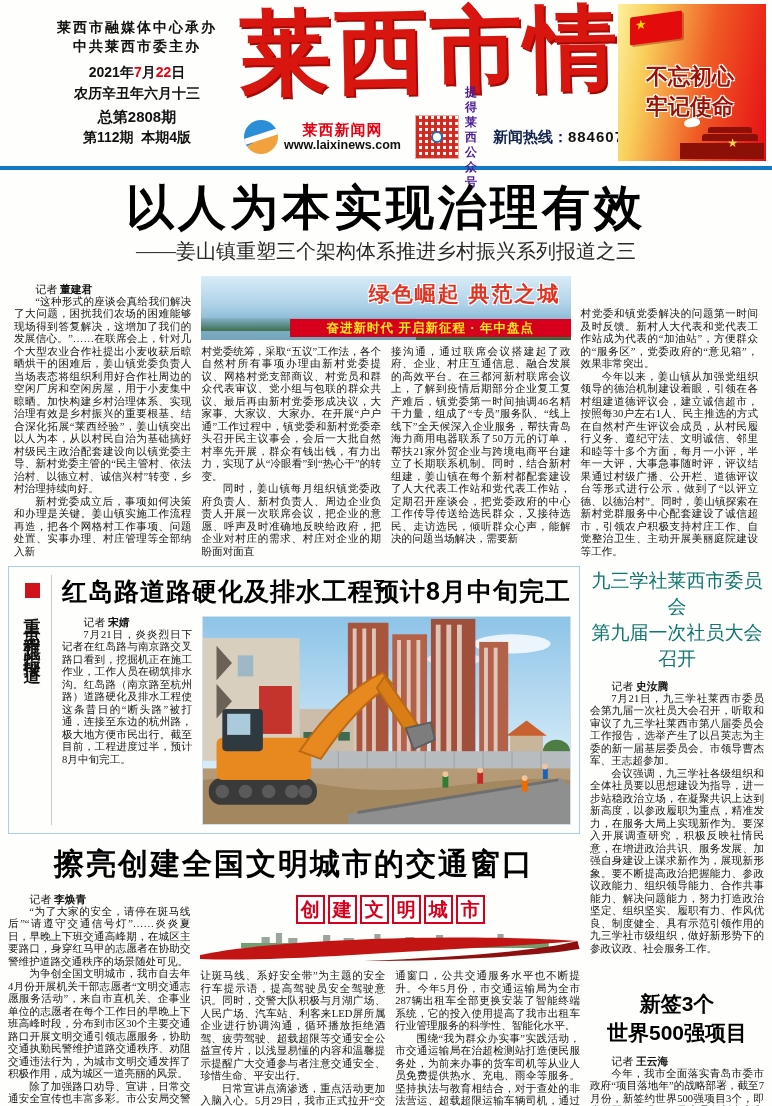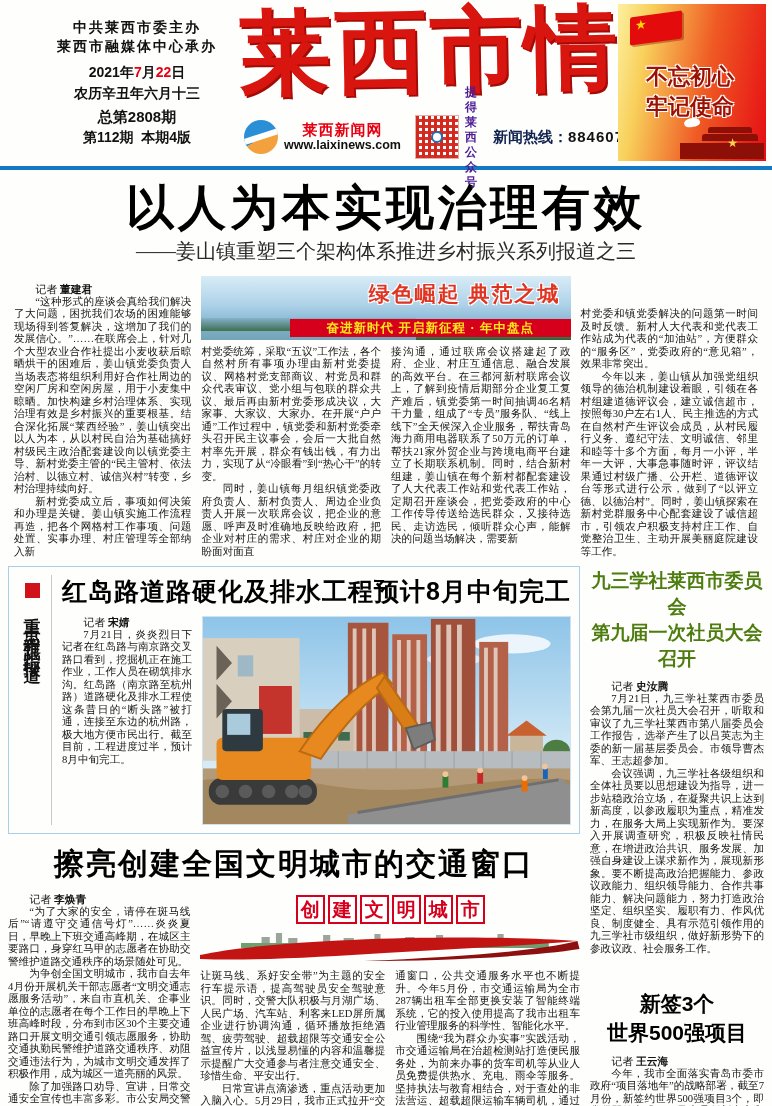--- a/index.html
+++ b/index.html
@@ -90,22 +90,22 @@
   .v-text{writing-mode:vertical-rl;font-family:"Liberation Sans",sans-serif;font-weight:900;
     font-size:17px;letter-spacing:7px;color:#111;}
   .key-content{flex:1;display:flex;flex-direction:column;min-width:0;}
   .key-head{font-family:"Liberation Sans",sans-serif;font-weight:900;font-size:25px;
     letter-spacing:1px;text-align:center;margin:0 0 8px;color:#000;}
   .key-row{display:flex;gap:10px;flex:1;overflow:hidden;}
   .key-text{width:130px;flex:none;}
   .key-photo{flex:1;border:1px solid #cfe2ef;}
   .key-photo svg{display:block;width:100%;height:100%;}
   
-  .rc-head{font-family:"Liberation Sans",sans-serif;font-weight:700;font-size:19px;
-    line-height:26px;text-align:center;color:#4d7c0f;margin:0 0 8px;}
+  .rc-head{font-family:"Liberation Sans",sans-serif;font-weight:400;font-size:19px;
+    line-height:26px;text-align:center;color:#0f766e;margin:0 0 8px;}
   .rc-head2{font-family:"Liberation Sans",sans-serif;font-weight:900;font-size:21px;
     line-height:29px;text-align:center;color:#000;margin:34px 0 8px;}
   
   .civ{margin-top:10px;}
   .civ-head{font-family:"Liberation Sans",sans-serif;font-weight:900;font-size:30px;
     letter-spacing:2px;text-align:center;margin:0 0 8px;color:#000;}
   .civ-cols{display:flex;gap:10px;height:232px;overflow:hidden;}
   .civ-mid{flex:2.08;display:flex;flex-direction:column;min-width:0;}
   .civ-banner{height:72px;flex:none;margin-bottom:5px;position:relative;}
   .civ-banner-top{display:flex;justify-content:center;align-items:center;gap:4px;padding-top:2px;}
@@ -115,22 +115,22 @@
     margin-left:10px;letter-spacing:1px;white-space:nowrap;}
   .civ-swoosh{position:absolute;left:0;right:0;bottom:0;height:36px;}
   .civ-swoosh svg{display:block;width:100%;height:100%;}
   .civ-cols2{display:flex;gap:10px;flex:1;overflow:hidden;}
 </style>
 </head>
 <body>
 
 <div class="header">
   <div class="mast-info">
+    <div class="org-line">莱西市融媒体中心承办</div>
     <div class="org-line">中共莱西市委主办</div>
-    <div class="org-line">莱西市融媒体中心承办</div>
     <div class="date-line"><span>2021年</span><span class="red">7</span><span>月</span><span class="red">22</span><span>日</span></div>
     <div class="date-line" style="margin-top:0;">农历辛丑年六月十三</div>
     <div class="date-line" style="margin-top:2px;font-size:15px;">总第2808期</div>
     <div class="date-line" style="margin-top:0;"><span>第112期</span>&nbsp;&nbsp;<span>本期4版</span></div>
   </div>
 
   <div class="mast-title">莱西市情</div>
 
   <div class="mast-bottom">
     <div class="logo-wrap">

